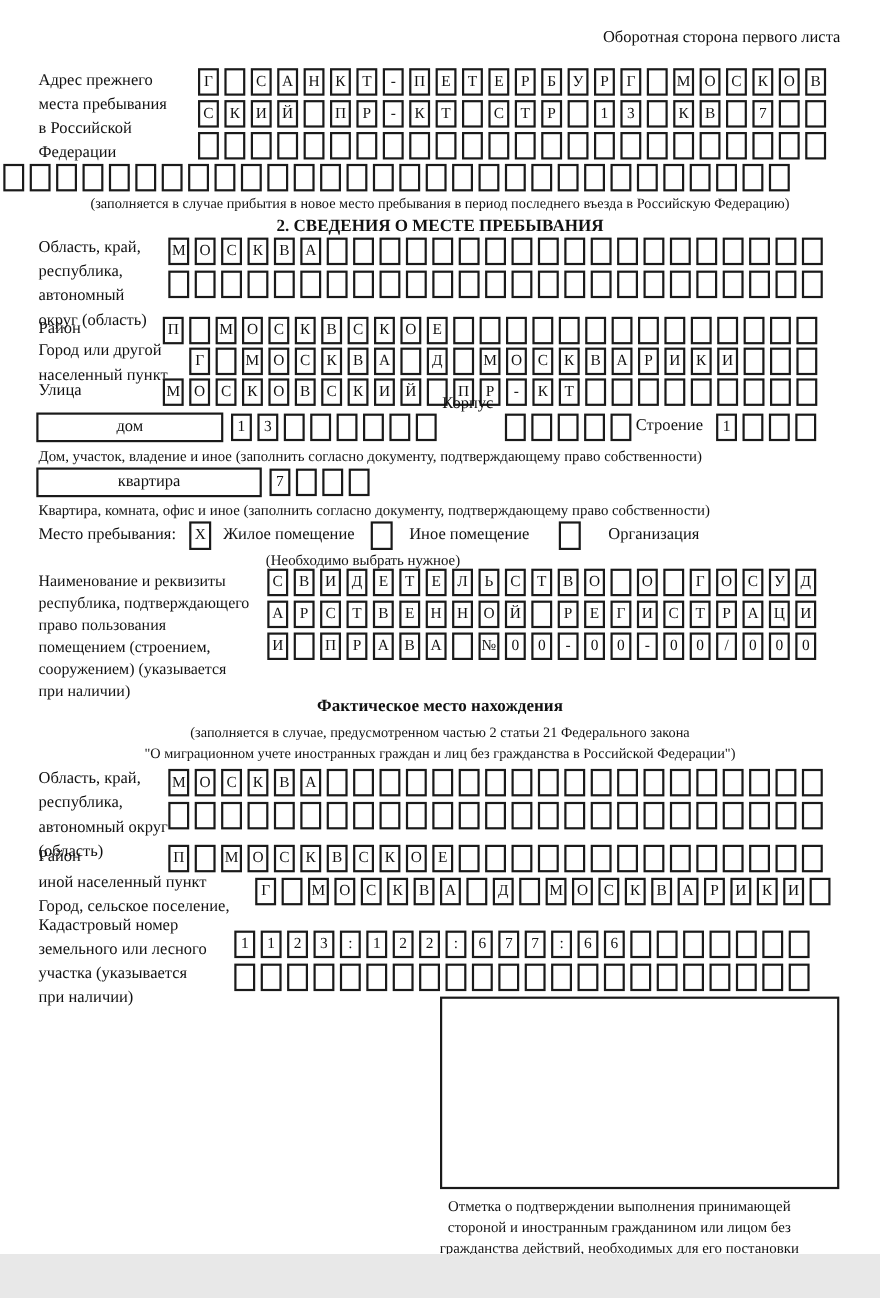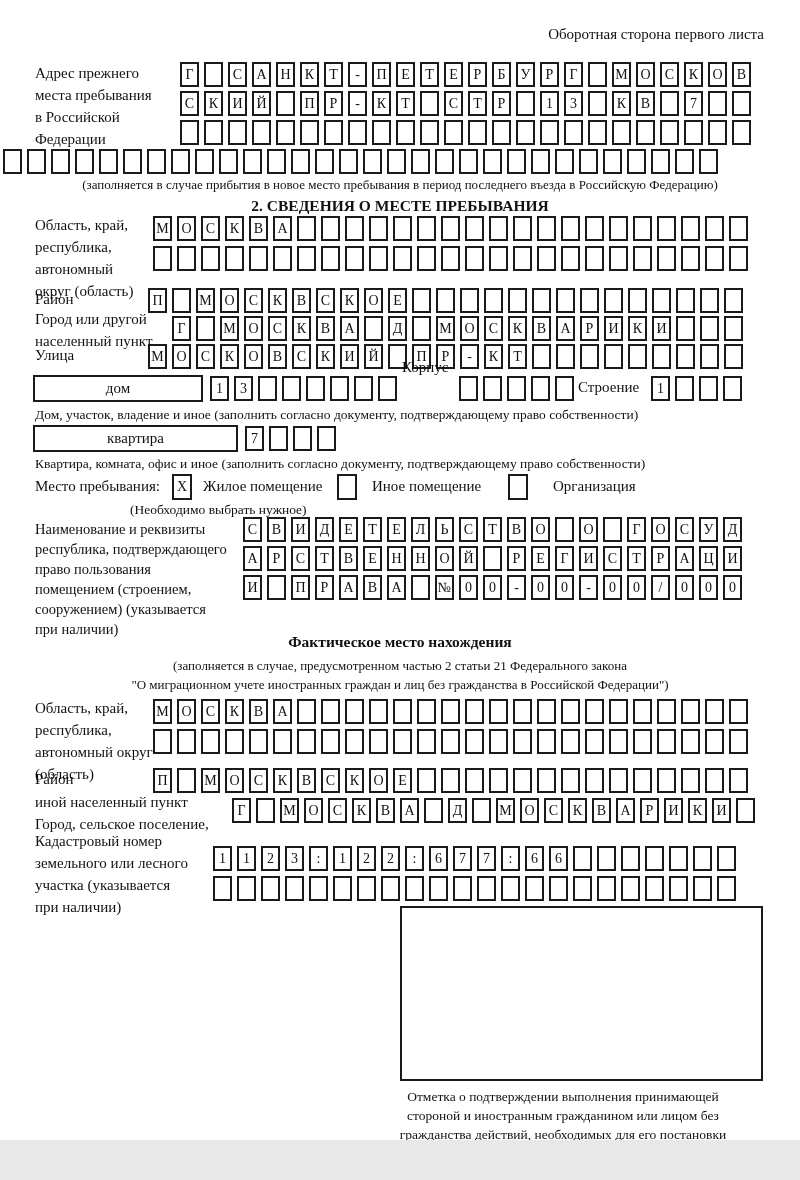--- a/index.html
+++ b/index.html
@@ -346,21 +346,21 @@
     </div>
   <div class="abs" style="left:35px;top:456px;font-size:13.5px;">Квартира, комната, офис и иное (заполнить согласно документу, подтверждающему право собственности)</div>
 
   <div class="inlinelbl" style="left:35px;top:478px;">Место пребывания:</div>
   <div class="chk" style="left:172px;top:474px;">X</div>
   <div class="inlinelbl" style="left:203px;top:478px;">Жилое помещение</div>
   <div class="chk" style="left:337px;top:474px;"></div>
   <div class="inlinelbl" style="left:372px;top:478px;">Иное помещение</div>
   <div class="chk" style="left:508px;top:474px;"></div>
   <div class="inlinelbl" style="left:553px;top:478px;">Организация</div>
-  <div class="abs" style="left:130px;top:502px;width:400px;font-size:13.5px;">(Необходимо выбрать нужное)</div>
+  <div class="abs" style="left:130px;top:502px;width:400px;text-align:center;font-size:13.5px;">(Необходимо выбрать нужное)</div>
 
   <div class="abs doclbl" style="left:35px;top:519px;">
     <div>Наименование и реквизиты</div>
     <div>республика, подтверждающего</div>
     <div>право пользования</div>
     <div>помещением (строением,</div>
     <div>сооружением) (указывается</div>
     <div>при наличии)</div>
   </div>
   <div class="cellrow" style="left:243px;top:517px;">

